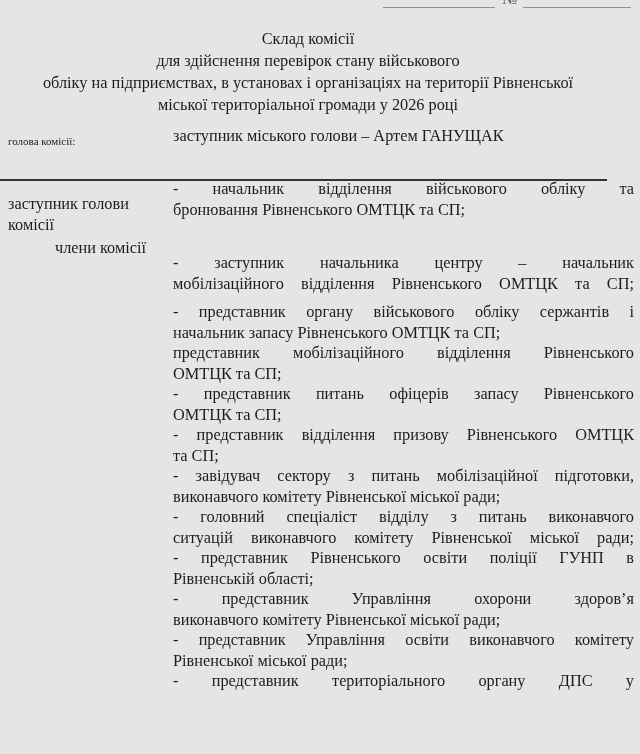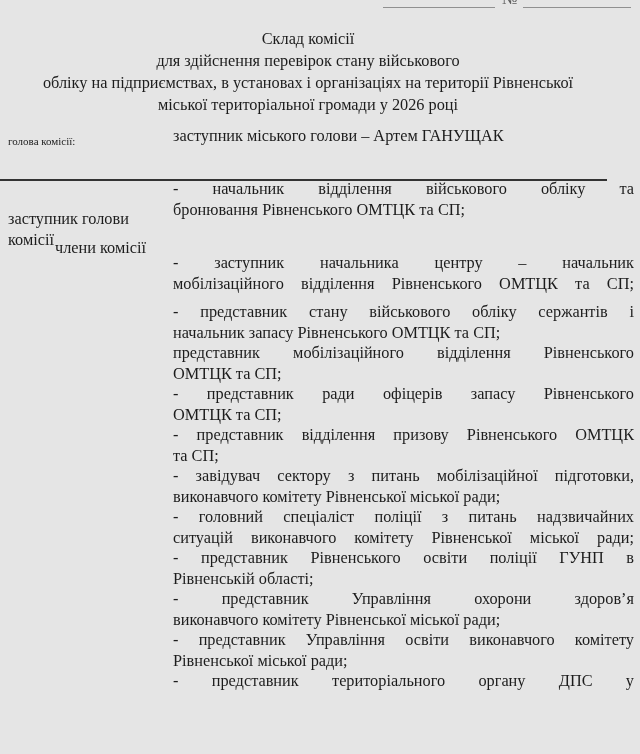--- a/index.html
+++ b/index.html
@@ -66,21 +66,21 @@
     left: 0;
     top: 179px;
     width: 607px;
     height: 2px;
     background: #333333;
   }
 
   .deputy-label {
     position: absolute;
     left: 8px;
-    top: 208px;
+    top: 193px;
     width: 162px;
     font-size: 16.3px;
     line-height: 21px;
   }
   .members-label {
     position: absolute;
     left: 8px;
     top: 237px;
     width: 162px;
     font-size: 16.3px;
@@ -138,41 +138,41 @@
   <div class="body-col">
       <div class="entry">
         <div class="line j">- начальник відділення військового обліку та</div>
         <div class="line">бронювання Рівненського ОМТЦК та СП;</div>
       </div>
       <div class="entry gap-lg">
         <div class="line j">- заступник начальника центру – начальник</div>
         <div class="line j">мобілізаційного відділення Рівненського ОМТЦК та СП;</div>
       </div>
       <div class="entry gap-sm">
-        <div class="line j">- представник стану військового обліку сержантів і</div>
+        <div class="line j">- представник органу військового обліку сержантів і</div>
         <div class="line">начальник запасу Рівненського ОМТЦК та СП;</div>
       </div>
       <div class="entry">
         <div class="line j">представник мобілізаційного відділення Рівненського</div>
         <div class="line">ОМТЦК та СП;</div>
       </div>
       <div class="entry">
-        <div class="line j">- представник ради офіцерів запасу Рівненського</div>
+        <div class="line j">- представник питань офіцерів запасу Рівненського</div>
         <div class="line">ОМТЦК та СП;</div>
       </div>
       <div class="entry">
         <div class="line j">- представник відділення призову Рівненського ОМТЦК</div>
         <div class="line">та СП;</div>
       </div>
       <div class="entry">
         <div class="line j">- завідувач сектору з питань мобілізаційної підготовки,</div>
         <div class="line">виконавчого комітету Рівненської міської ради;</div>
       </div>
       <div class="entry">
-        <div class="line j">- головний спеціаліст поліції з питань надзвичайних</div>
+        <div class="line j">- головний спеціаліст відділу з питань виконавчого</div>
         <div class="line j">ситуацій виконавчого комітету Рівненської міської ради;</div>
       </div>
       <div class="entry">
         <div class="line j">- представник Рівненського освіти поліції ГУНП в</div>
         <div class="line">Рівненській області;</div>
       </div>
       <div class="entry">
         <div class="line j">- представник Управління охорони здоров’я</div>
         <div class="line">виконавчого комітету Рівненської міської ради;</div>
       </div>

